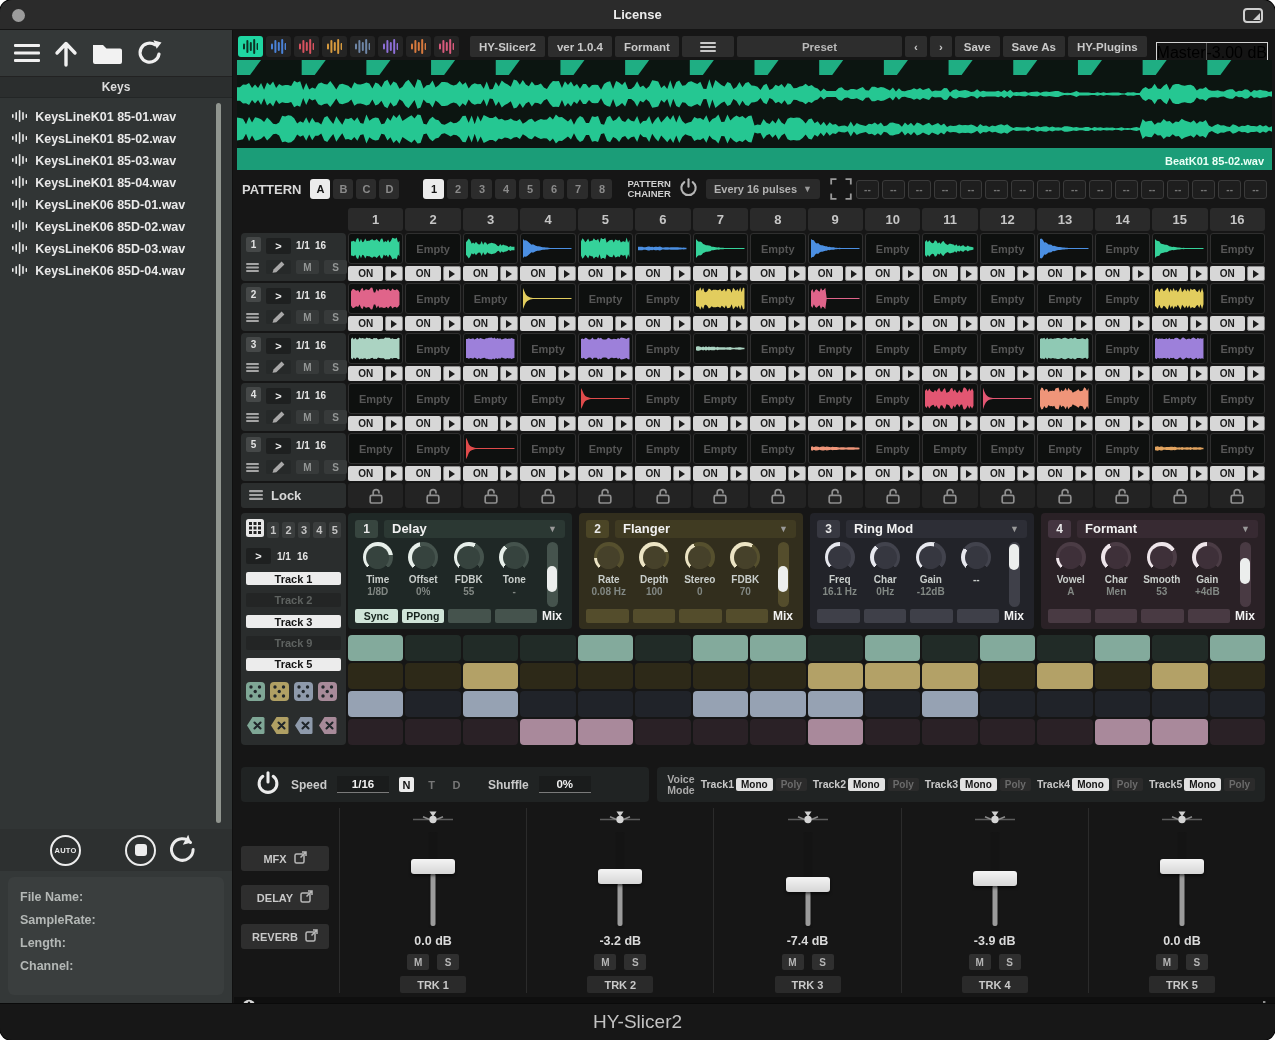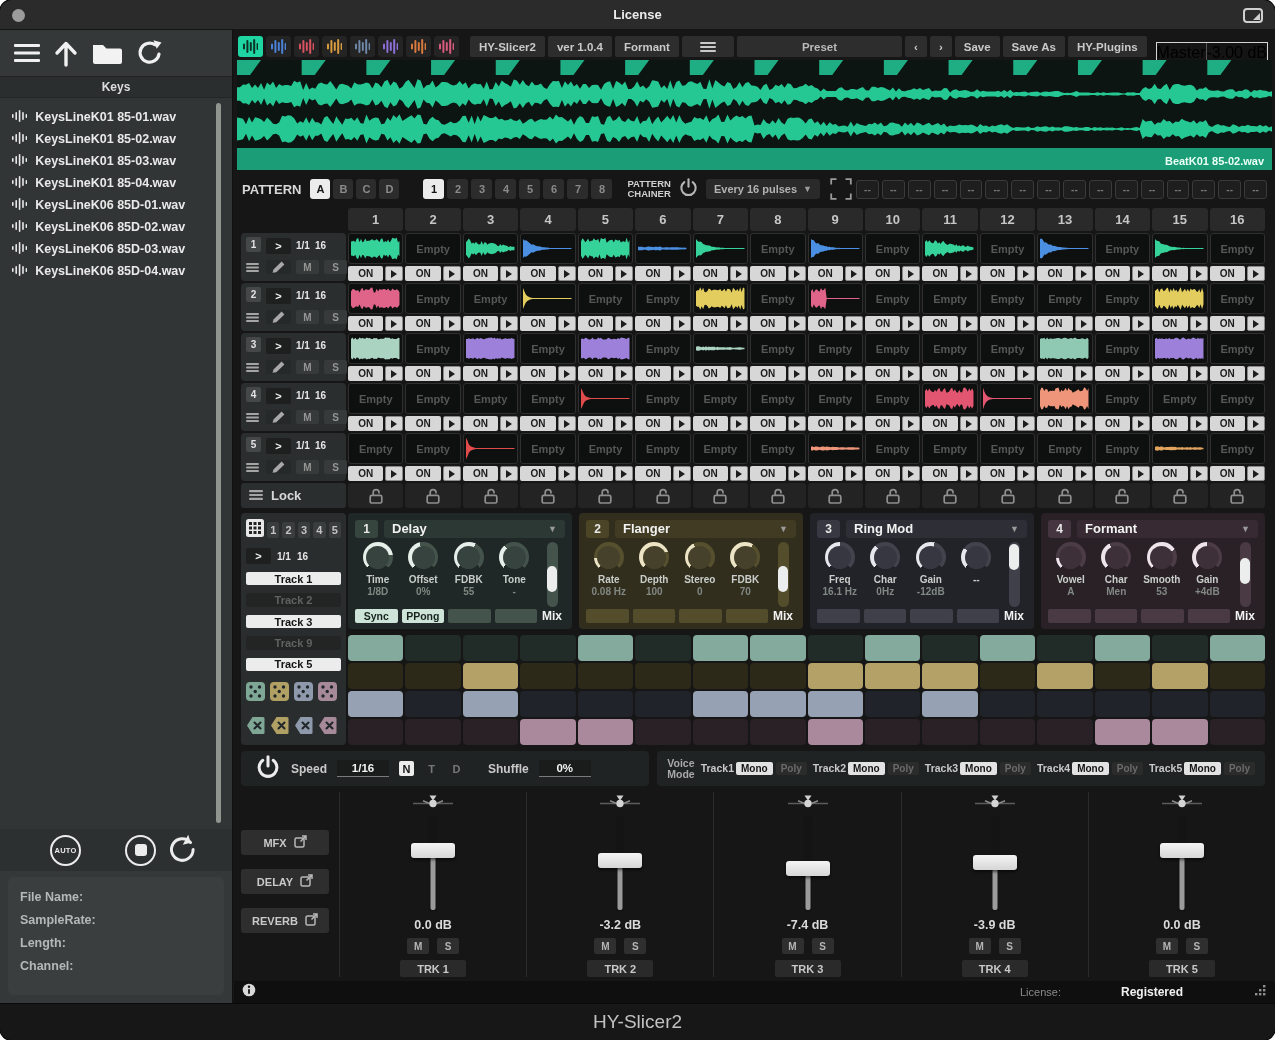--- a/index.html
+++ b/index.html
@@ -97,21 +97,21 @@
   .kvalue{font-size:10px;font-weight:600;color:#828884;margin-top:1px;white-space:nowrap;}
   .fxbtns{height:14px;display:flex;gap:4px;margin-top:3px;flex:none;}
   .fxbtn{flex:1;border-radius:2px;display:flex;align-items:center;justify-content:center;font-size:10.5px;font-weight:bold;}
   .mixcol{width:26px;display:flex;flex-direction:column;align-items:center;margin-left:2px;}
   .mixtrack{width:11px;flex:1;border-radius:6px;position:relative;}
   .mixthumb{position:absolute;left:0.5px;width:10px;height:26px;border-radius:5px;background:#eceeed;}
   .mixlabel{color:#f2f2f2;font-weight:bold;font-size:12px;margin-top:2px;}
   .seqgrid{flex:1;display:grid;grid-template-columns:repeat(16,1fr);grid-template-rows:repeat(4,1fr);gap:2px;}
   .seqcell{border-radius:4px;}
   
-  .transband{display:flex;gap:8px;padding:0 10px 0 7px;margin-top:6px;height:35px;flex:none;}
+  .transband{display:flex;gap:8px;padding:0 10px 0 7px;margin-top:22px;height:35px;flex:none;}
   .tpanel{background:#202323;border-radius:4px;display:flex;align-items:center;}
   .tleft{flex:1.04;padding:0 14px;gap:10px;}
   .tright{flex:1;padding:0 10px;gap:6px;}
   .slabel{color:#c9c9c9;font-weight:bold;font-size:12px;}
   .svalue{width:52px;height:17px;background:#1a1c1c;border-bottom:1.5px solid #7a7a7a;color:#f2f2f2;font-weight:bold;font-size:11.5px;display:flex;align-items:center;justify-content:center;}
   .ntd{width:15px;height:15px;display:flex;align-items:center;justify-content:center;font-weight:bold;font-size:11px;color:#777;border-radius:2px;}
   .ntd.on{background:#ececec;color:#141414;}
   .vlabel{color:#a9a9a9;font-weight:bold;font-size:10.5px;line-height:11px;}
   .vgroup{flex:1;display:flex;flex-direction:row;align-items:flex-start;gap:2px;}
   .vname{color:#c9c9c9;font-weight:bold;font-size:10.5px;}

